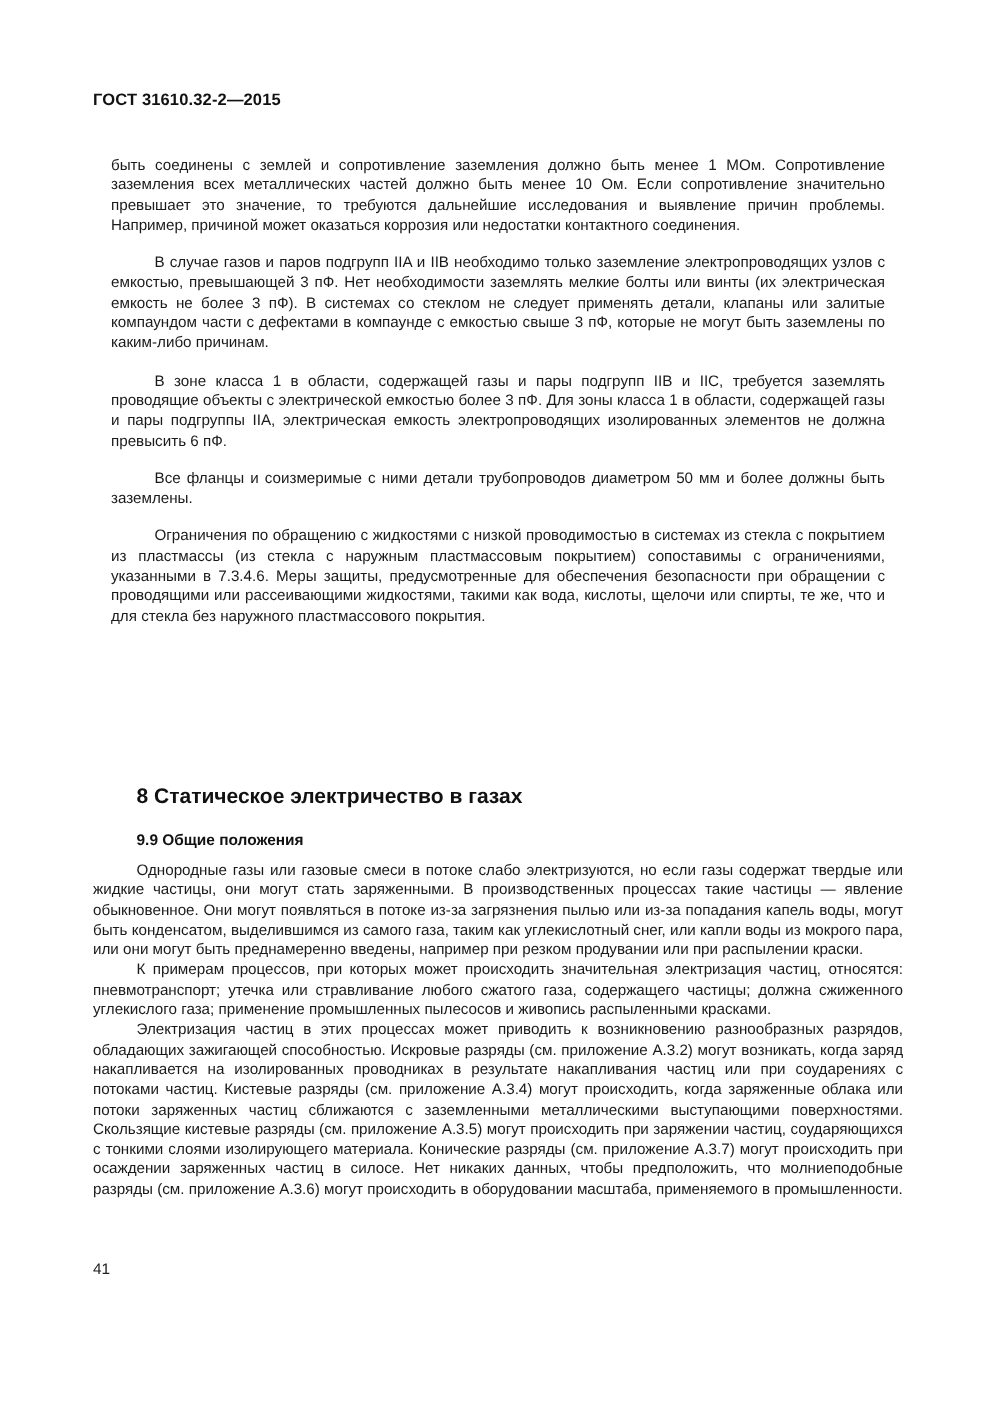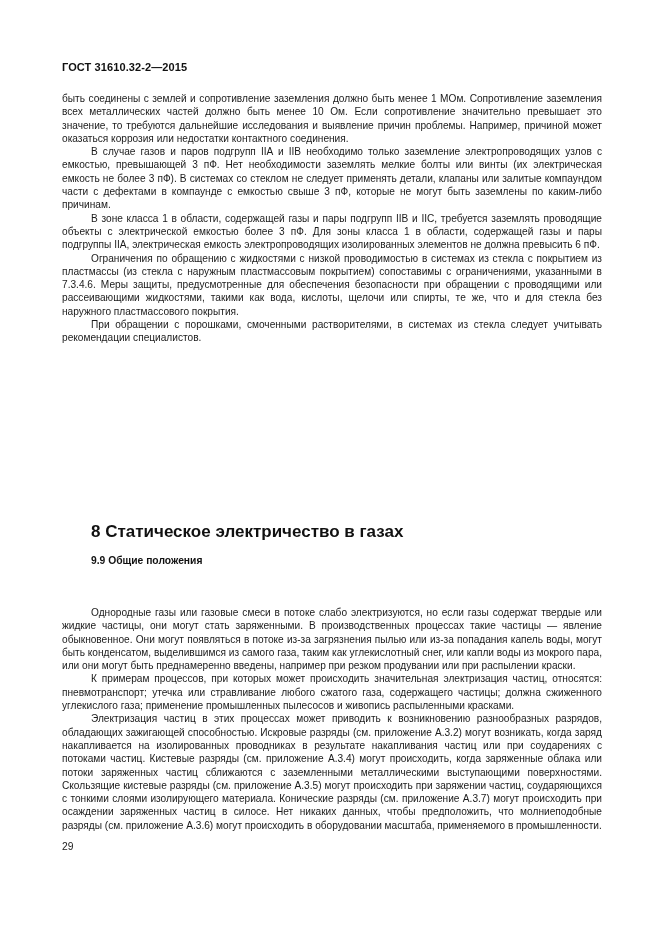--- a/index.html
+++ b/index.html
@@ -1,44 +1,44 @@
 <!DOCTYPE html>
 <html><head>
 <meta charset="utf-8">
 <style>
   html, body { margin: 0; padding: 0; background: #ffffff; }
   body { width: 661px; height: 935px; position: relative; overflow: hidden; color: #1a1a1a; font-family: "Liberation Sans", sans-serif; }
   .page { position: absolute; left: 62px; top: 0; width: 540px; }
   .header { position: absolute; left: 0; top: 61px; font-weight: bold; font-size: 11px; letter-spacing: 0.1px; color: #111; }
   .body-text { position: absolute; left: 0; top: 92px; width: 540px; font-size: 10.15px; line-height: 13.3px; text-align: justify; }
-  .body-text p { margin: 0; text-indent: 0; }
+  .body-text p { margin: 12px; text-indent: 0; }
   .body-text p.ind { text-indent: 29px; }
-  .h1 { position: absolute; left: 29px; top: 522px; font-weight: bold; font-size: 17px; color: #111; white-space: nowrap; }
+  .h1 { position: absolute; left: 29px; top: 522px; font-weight: bold; font-size: 14px; color: #111; white-space: nowrap; }
   .h2 { position: absolute; left: 29px; top: 555px; font-weight: bold; font-size: 10.3px; color: #111; white-space: nowrap; }
-  .body-text2 { position: absolute; left: 0; top: 574px; width: 540px; font-size: 10.15px; line-height: 13.3px; text-align: justify; margin-top: 32px; }
+  .body-text2 { position: absolute; left: 0; top: 574px; width: 540px; font-size: 10.15px; line-height: 13.3px; text-align: justify; }
   .body-text2 p { margin: 0; text-indent: 29px; }
   .pagenum { position: absolute; left: 0; top: 841px; font-size: 10.3px; color: #222; }
 </style>
 </head>
 <body>
 
 <div class="page">
   <div class="header">ГОСТ 31610.32-2—2015</div>
 
   <div class="body-text">
     <p>быть соединены с землей и сопротивление заземления должно быть менее 1 МОм. Сопротивление заземления всех металлических частей должно быть менее 10 Ом. Если сопротивление значительно превышает это значение, то требуются дальнейшие исследования и выявление причин проблемы. Например, причиной может оказаться коррозия или недостатки контактного соединения.</p>
     <p class="ind">В случае газов и паров подгрупп IIA и IIB необходимо только заземление электропроводящих узлов с емкостью, превышающей 3 пФ. Нет необходимости заземлять мелкие болты или винты (их электрическая емкость не более 3 пФ). В системах со стеклом не следует применять детали, клапаны или залитые компаундом части с дефектами в компаунде с емкостью свыше 3 пФ, которые не могут быть заземлены по каким-либо причинам.</p>
     <p class="ind">В зоне класса 1 в области, содержащей газы и пары подгрупп IIB и IIC, требуется заземлять проводящие объекты с электрической емкостью более 3 пФ. Для зоны класса 1 в области, содержащей газы и пары подгруппы IIA, электрическая емкость электропроводящих изолированных элементов не должна превысить 6 пФ.</p>
+    <p class="ind">Все фланцы и соизмеримые с ними детали трубопроводов диаметром 50 мм и более должны быть заземлены.</p>
     <p class="ind">Ограничения по обращению с жидкостями с низкой проводимостью в системах из стекла с покрытием из пластмассы (из стекла с наружным пластмассовым покрытием) сопоставимы с ограничениями, указанными в 7.3.4.6. Меры защиты, предусмотренные для обеспечения безопасности при обращении с проводящими или рассеивающими жидкостями, такими как вода, кислоты, щелочи или спирты, те же, что и для стекла без наружного пластмассового покрытия.</p>
-    <p class="ind">При обращении с порошками, смоченными растворителями, в системах из стекла следует учитывать рекомендации специалистов.</p>
   </div>
 
   <div class="h1">8 Статическое электричество в газах</div>
   <div class="h2">9.9 Общие положения</div>
 
   <div class="body-text2">
     <p>Однородные газы или газовые смеси в потоке слабо электризуются, но если газы содержат твердые или жидкие частицы, они могут стать заряженными. В производственных процессах такие частицы — явление обыкновенное. Они могут появляться в потоке из-за загрязнения пылью или из-за попадания капель воды, могут быть конденсатом, выделившимся из самого газа, таким как углекислотный снег, или капли воды из мокрого пара, или они могут быть преднамеренно введены, например при резком продувании или при распылении краски.</p>
     <p>К примерам процессов, при которых может происходить значительная электризация частиц, относятся: пневмотранспорт; утечка или стравливание любого сжатого газа, содержащего частицы; должна сжиженного углекислого газа; применение промышленных пылесосов и живопись распыленными красками.</p>
     <p>Электризация частиц в этих процессах может приводить к возникновению разнообразных разрядов, обладающих зажигающей способностью. Искровые разряды (см. приложение А.3.2) могут возникать, когда заряд накапливается на изолированных проводниках в результате накапливания частиц или при соударениях с потоками частиц. Кистевые разряды (см. приложение А.3.4) могут происходить, когда заряженные облака или потоки заряженных частиц сближаются с заземленными металлическими выступающими поверхностями. Скользящие кистевые разряды (см. приложение А.3.5) могут происходить при заряжении частиц, соударяющихся с тонкими слоями изолирующего материала. Конические разряды (см. приложение А.3.7) могут происходить при осаждении заряженных частиц в силосе. Нет никаких данных, чтобы предположить, что молниеподобные разряды (см. приложение А.3.6) могут происходить в оборудовании масштаба, применяемого в промышленности.</p>
   </div>
 
-  <div class="pagenum">29</div>
+  <div class="pagenum">41</div>
 </div>
 
 </body></html>

